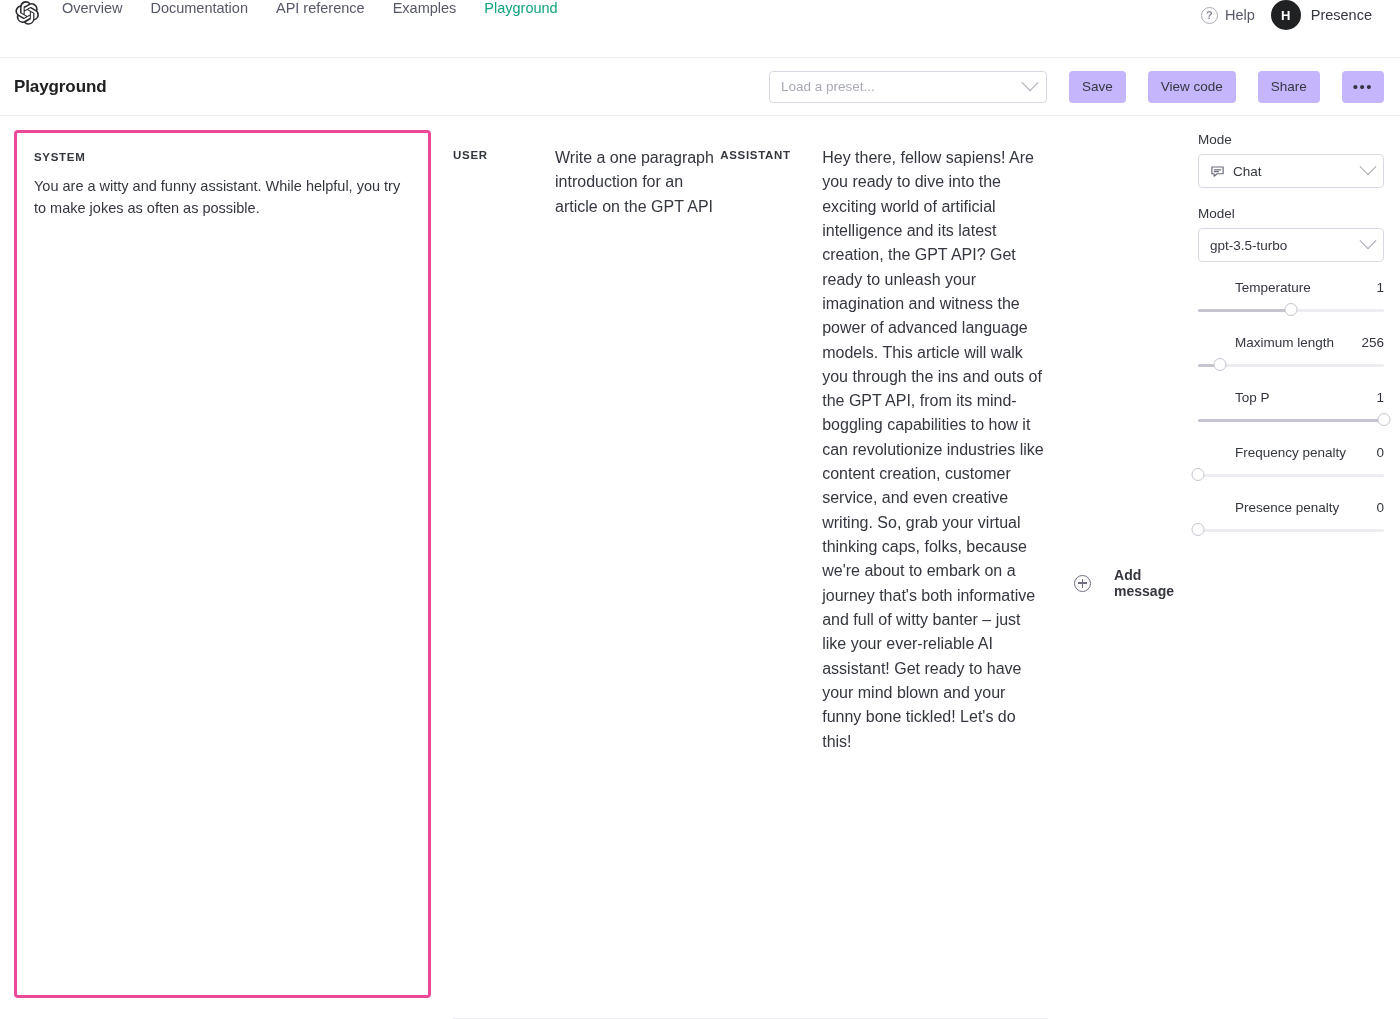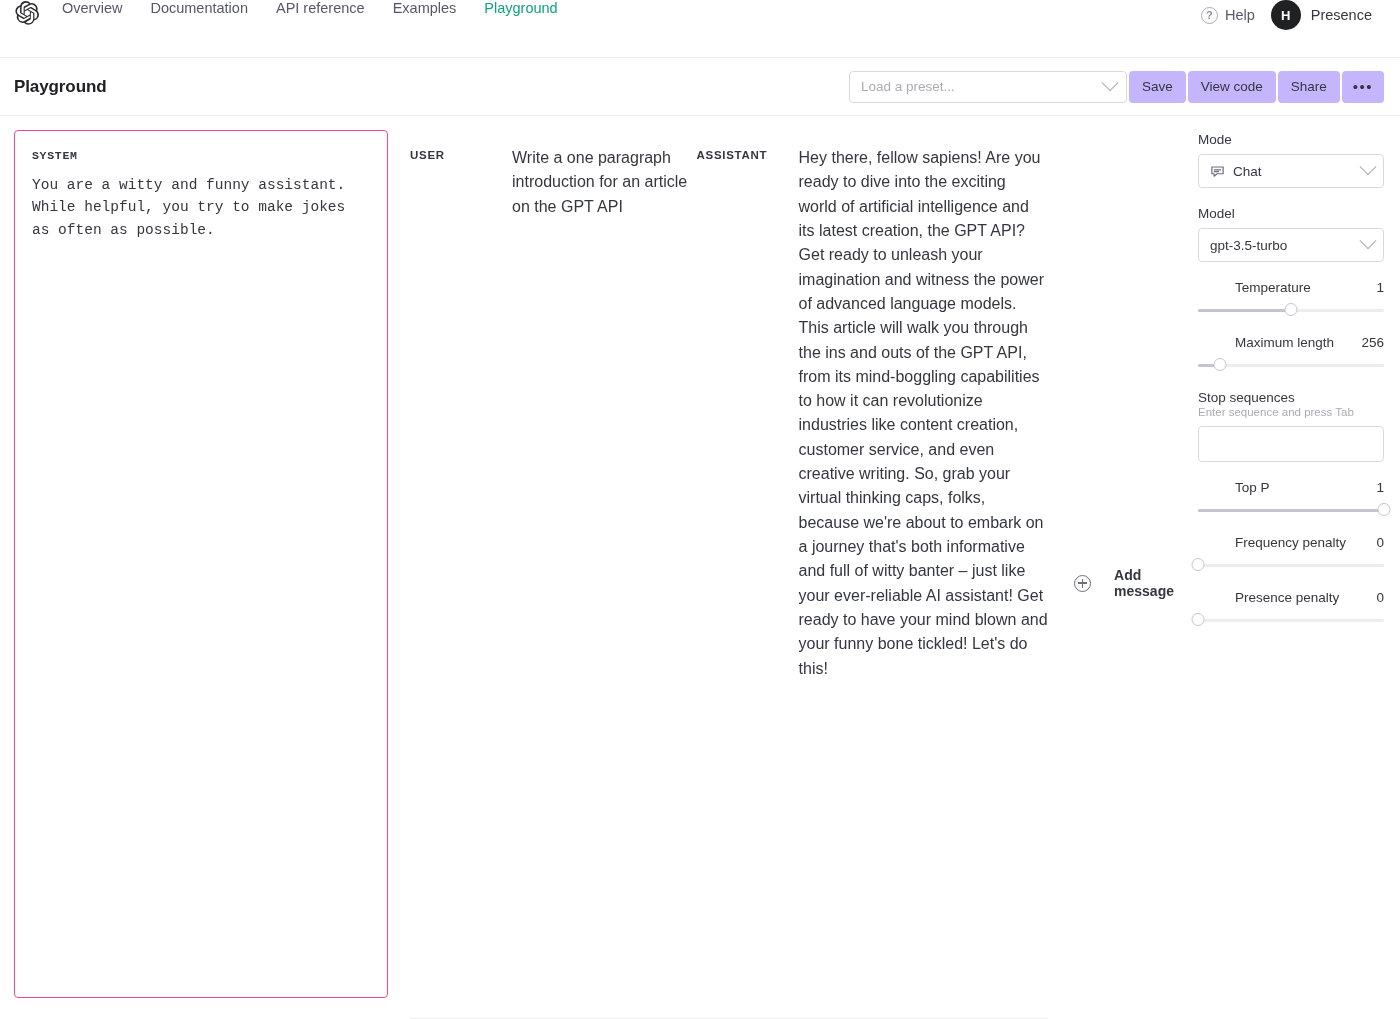--- a/index.html
+++ b/index.html
@@ -65,21 +65,21 @@
   .subhead {
     height: 58px;
     display: flex;
     align-items: center;
     padding: 0 16px 0 14px;
     border-bottom: 1px solid #ececf1;
   }
   .page-title { font-size: 17px; font-weight: 700; color: #202123; letter-spacing: -0.1px; }
   .subhead-right {
     margin-left: auto;
-    display: flex; align-items: center; gap: 2px;
+    display: flex; align-items: center; gap: 22px;
   }
   .preset-select {
     width: 278px; height: 32px;
     border: 1px solid #d9d9e3;
     border-radius: 4px;
     background: #fff;
     display: flex; align-items: center;
     padding: 0 10px 0 11px;
     cursor: pointer;
   }
@@ -106,28 +106,27 @@
   
   .body-wrap {
     display: flex;
     height: 903px;
     padding: 14px 16px 0 14px;
     gap: 0;
   }
 
   
   .system-panel {
-    width: 374px;
+    width: 417px;
     flex: none;
-    border: 1px solid #ec4899;
+    border: 3px solid #ec4899;
     border-radius: 4px;
     padding: 18px 17px;
     height: 868px;
     background: #fff;
-    font-family: Liberation Mono, monospace;
   }
   .sys-label {
     font-size: 11.5px;
     font-weight: 700;
     letter-spacing: 0.7px;
     color: #353740;
     margin-bottom: 12px;
   }
   .sys-text {
     font-size: 14.5px;
@@ -358,25 +357,20 @@
         <span class="p-label">Maximum length</span>
         <span class="p-val">256</span>
       </div>
       <div class="slider">
         <div class="track"></div>
         <div class="track-fill" style="width: 12%;"></div>
         <div class="thumb" style="left: 12%;"></div>
       </div>
     </div>
 
-    <div class="p-group">
-      <div class="stop-title">Stop sequences</div>
-      <div class="stop-sub">Enter sequence and press Tab</div>
-      <input class="stop-input" type="text" placeholder="" style="">
-    </div>
 
     <div class="p-group">
       <div class="p-row">
         <span class="p-label">Top P</span>
         <span class="p-val">1</span>
       </div>
       <div class="slider">
         <div class="track"></div>
         <div class="track-fill" style="width: 100%;"></div>
         <div class="thumb" style="left: 100%;"></div>

